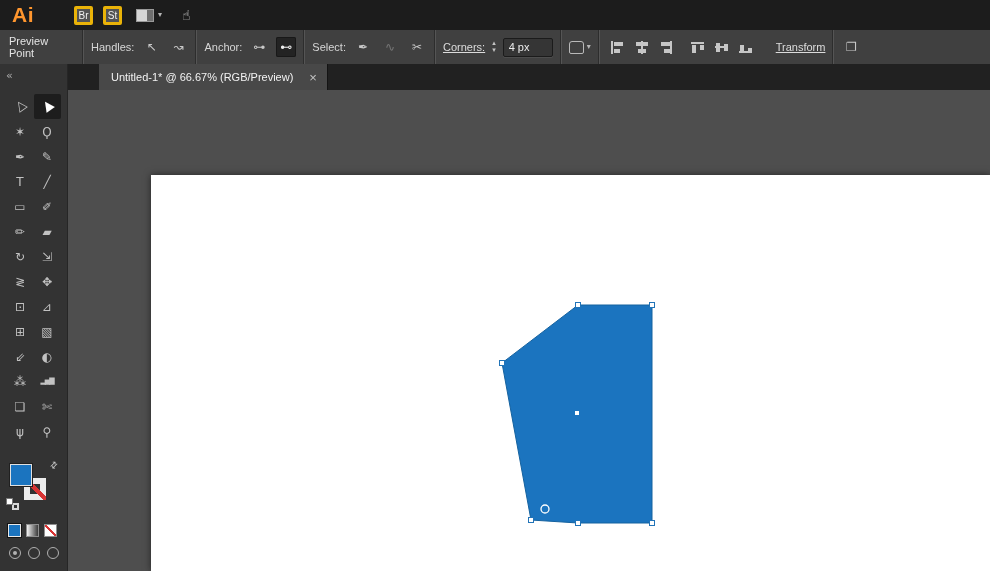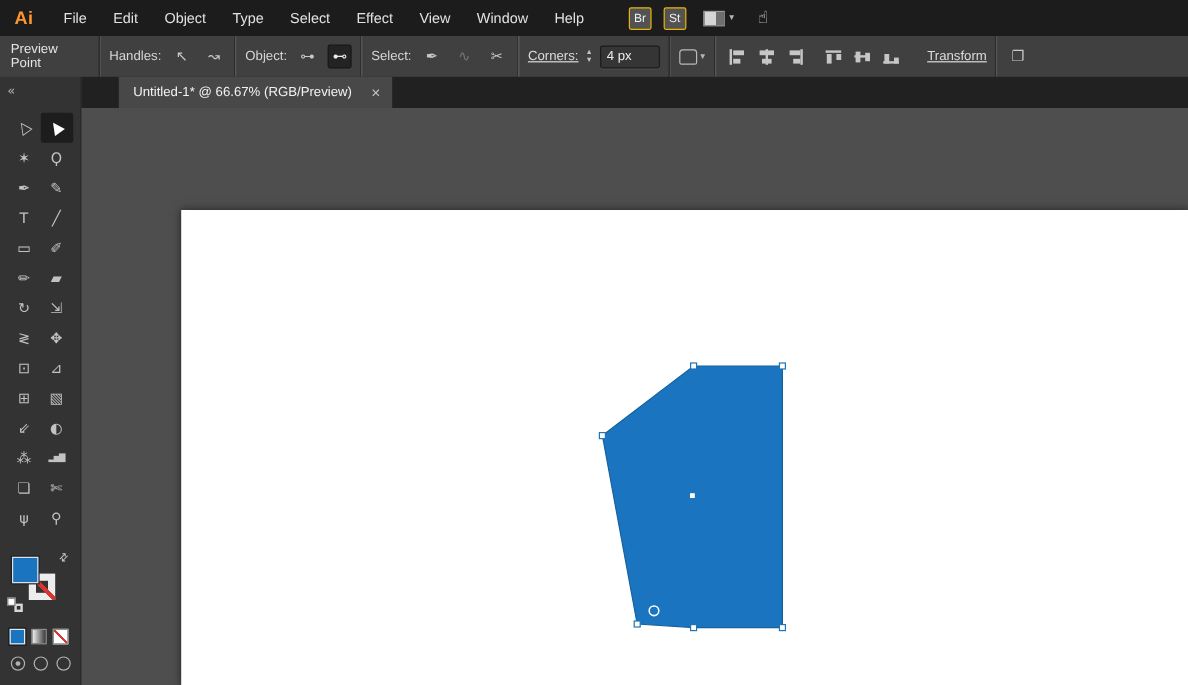--- a/index.html
+++ b/index.html
@@ -6,25 +6,25 @@
   html,body { background:#222; }
   #app {
     position:relative; width:990px; height:571px; overflow:hidden;
     background:#4e4e4e; font-family:"Liberation Sans",sans-serif;
     -webkit-font-smoothing:antialiased; user-select:none;
   }
   .glyph { font-family:"DejaVu Sans",sans-serif; }
 
   
   .menubar { height:30px; background:#1c1c1c; display:flex; align-items:center; padding:0 10px; }
-  .logo { color:#ff962e; font-weight:bold; font-size:15px; margin:0 14px 0 2px; letter-spacing:0.5px; }
+  .logo { color:#ff962e; font-weight:bold; font-size:21px; margin:0 14px 0 2px; letter-spacing:0.5px; }
   .menu-items { display:flex; align-items:center; }
   .menu-item { padding:0 11px; font-size:12px; color:#e2e2e2; cursor:default; }
   .menubar-icons { display:flex; align-items:center; gap:10px; margin-left:26px; }
-  .badge { width:19px; height:19px; background:#535353; border:1px solid #eab308; border-radius:2px;
+  .badge { width:19px; height:19px; background:#535353; border:3px solid #eab308; border-radius:2px;
            display:flex; align-items:center; justify-content:center; font-size:10px; color:#f0f0f0; }
   .ws { display:flex; align-items:center; gap:4px; margin-left:4px; }
   .ws-icon { width:18px; height:13px; border:1px solid #9a9a9a;
              background:linear-gradient(90deg,#d6d6d6 0 62%,#6f6f6f 62% 100%); }
   .caret { color:#b5b5b5; font-size:8px; line-height:8px; }
   .touch { color:#cfcfcf; font-size:14px; margin-left:10px; }
 
   
   .controlbar { height:34px; background:#404040; display:flex; align-items:center;
                 padding:0 9px; gap:7px; font-size:11px; color:#d6d6d6; }
@@ -97,31 +97,20 @@
               box-shadow:0 0 7px rgba(0,0,0,.55); }
   .overlay { position:absolute; left:0; top:0; }
 </style>
 </head>
 <body>
 
 <div id="app">
 
   <div class="menubar">
     <div class="logo">Ai</div>
-    <div class="menu-items">
-        <span class="menu-item">File</span>
-        <span class="menu-item">Edit</span>
-        <span class="menu-item">Object</span>
-        <span class="menu-item">Type</span>
-        <span class="menu-item">Select</span>
-        <span class="menu-item">Effect</span>
-        <span class="menu-item">View</span>
-        <span class="menu-item">Window</span>
-        <span class="menu-item">Help</span>
-      </div>
     <div class="menubar-icons">
       <span class="badge">Br</span>
       <span class="badge">St</span>
       <div class="ws">
         <span class="ws-icon"></span>
         <span class="caret glyph">▾</span>
       </div>
       <span class="touch glyph">☝</span>
     </div>
   </div>
@@ -132,21 +121,21 @@
 
     <span class="lbl">Handles:</span>
     <div class="icon-btn">
       <span class="glyph">↖</span>
     </div>
     <div class="icon-btn">
       <span class="glyph">↝</span>
     </div>
     <div class="vdiv"></div>
 
-    <span class="lbl">Object:</span>
+    <span class="lbl">Anchor:</span>
     <div class="icon-btn">
       <span class="glyph">⊶</span>
     </div>
     <div class="icon-btn pressed">
       <span class="glyph">⊷</span>
     </div>
     <div class="vdiv"></div>
 
     <span class="lbl">Select:</span>
     <div class="icon-btn">

